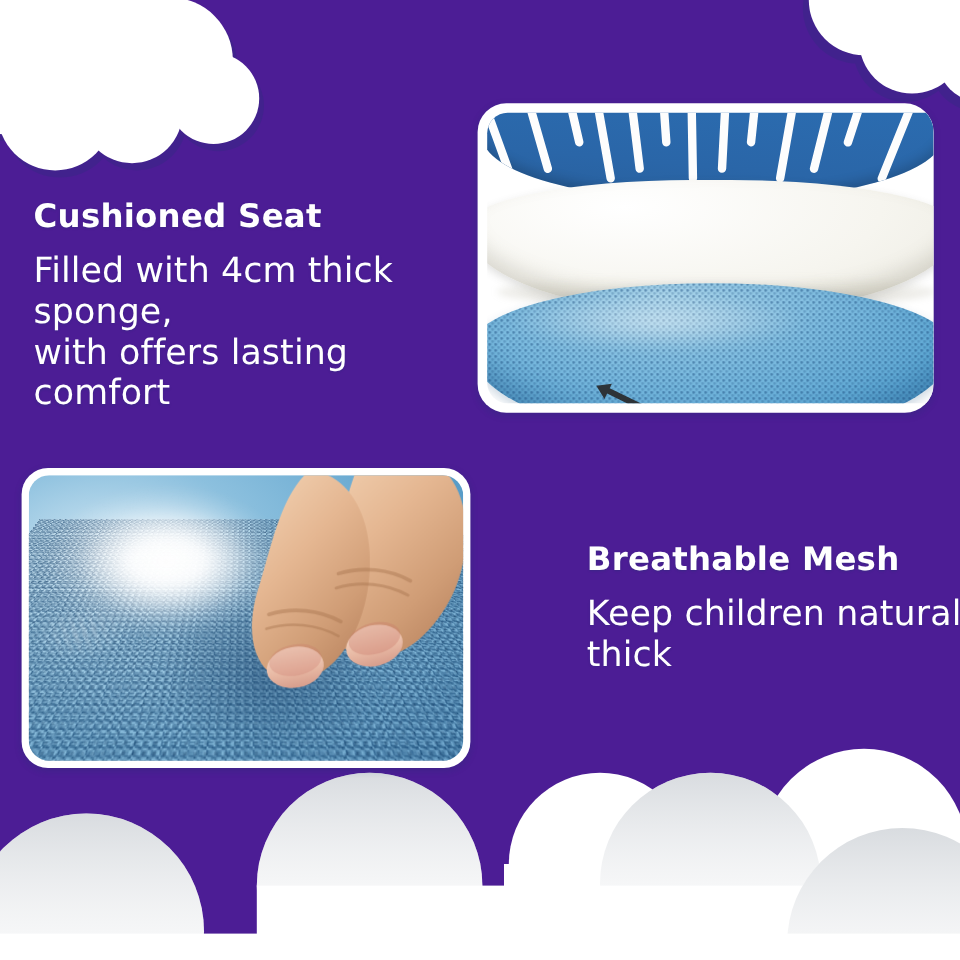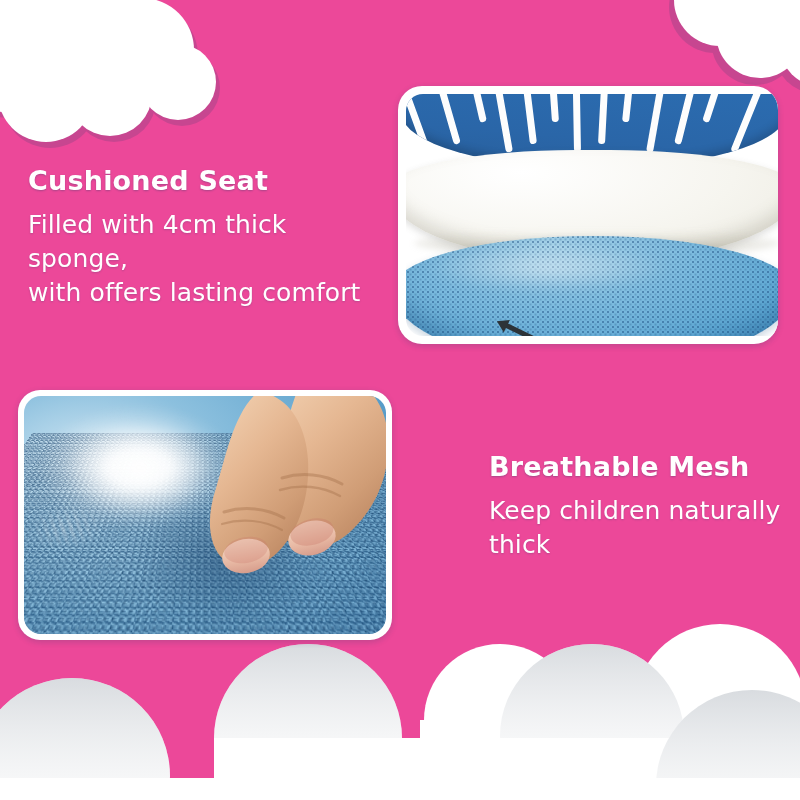--- a/index.html
+++ b/index.html
@@ -7,21 +7,21 @@
 
   html, body {
     width:800px; height:800px;
     overflow:hidden;
     font-family:"DejaVu Sans", sans-serif;
   }
 
   #poster {
     position:relative;
     width:800px; height:800px;
-    background:#ec4899;
+    background:#4c1d95;
     overflow:hidden;
   }
 
   
   .cloud-layer { position:absolute; inset:0; pointer-events:none; }
 
   .cloud-top-left  { position:absolute; left:-58px; top:-46px;  width:292px; height:200px; }
   .cloud-top-right { position:absolute; left:648px; top:-74px;  width:230px; height:186px; }
   .cloud-bottom    { position:absolute; left:-20px; top:628px;  width:840px; height:200px; }
 
@@ -183,21 +183,21 @@
     font-weight:bold;
     font-size:27px;
     letter-spacing:.2px;
     line-height:1.1;
     text-shadow:0 1px 2px rgba(20,62,100,.30);
   }
   .feature-desc {
     margin-top:12px;
     font-family:"DejaVu Sans", sans-serif;
     font-weight:normal;
-    font-size:25px;
+    font-size:29px;
     line-height:34px;
     letter-spacing:.1px;
     text-shadow:0 1px 2px rgba(20,62,100,.22);
   }
   .feature-desc span { display:block; }
 </style>
 </head>
 <body>
 
 <div id="poster">

